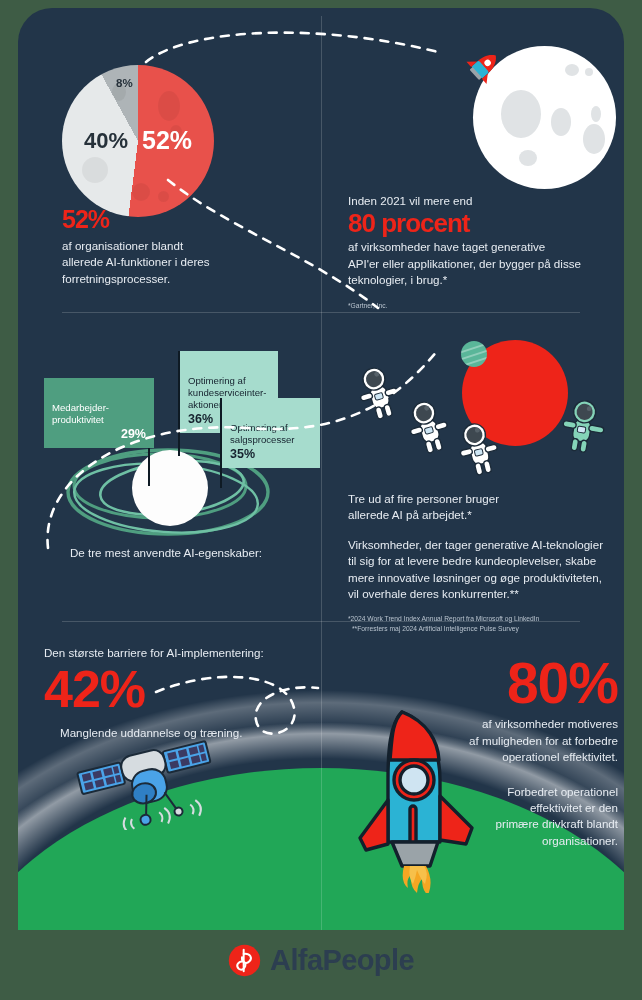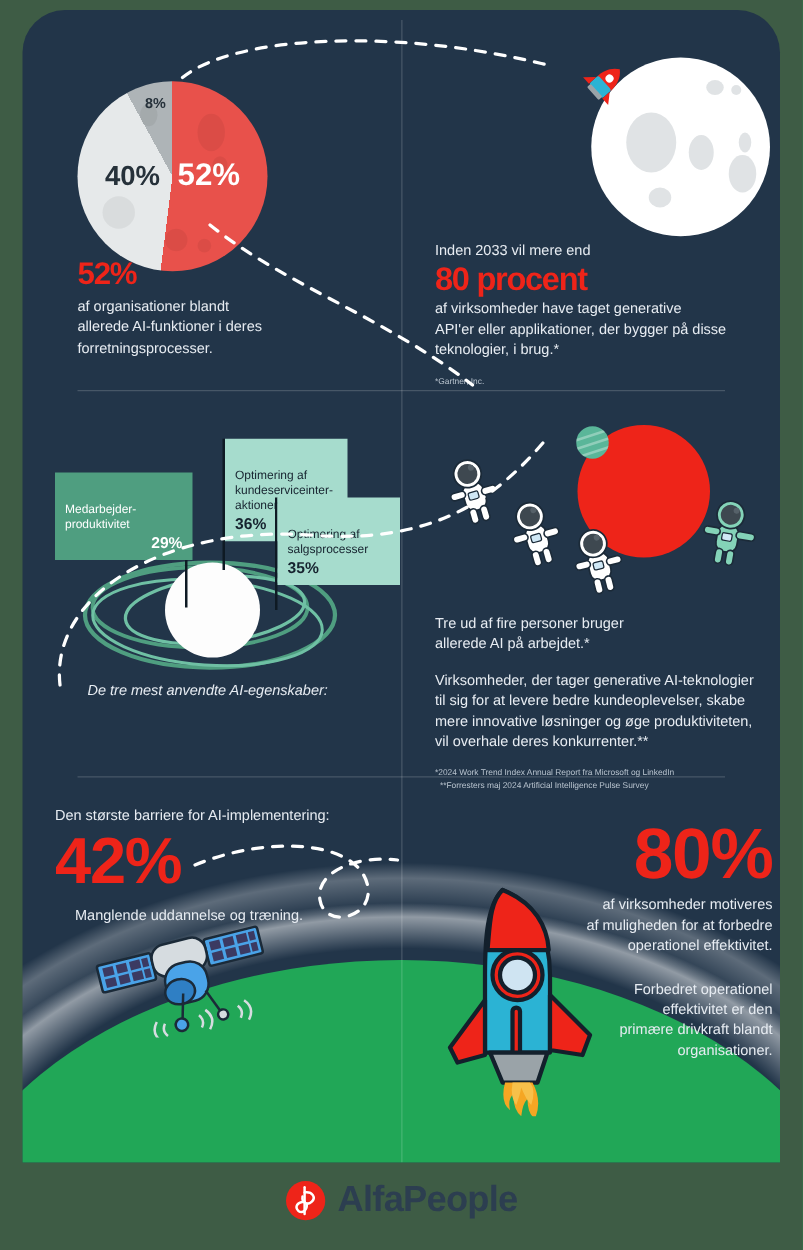--- a/index.html
+++ b/index.html
@@ -162,21 +162,21 @@
     </svg>
 
     <div style="position:absolute;left:44px;top:200px;width:210px;">
       <div class="bigred" style="font-size:25px;">52%</div>
       <div class="body" style="margin-top:6px;white-space:pre-line;">af organisationer blandt
 allerede AI-funktioner i deres
 forretningsprocesser.</div>
     </div>
 
     <div style="position:absolute;left:330px;top:185px;width:262px;">
-      <div class="lead">Inden 2033 vil mere end</div>
+      <div class="lead">Inden 2021 vil mere end</div>
       <div class="bigred" style="font-size:26px;margin-top:2px;">80 procent</div>
       <div class="body" style="margin-top:3px;white-space:pre-line;">af virksomheder have taget generative
 API'er eller applikationer, der bygger på disse
 teknologier, i brug.*</div>
       <div class="fn" style="margin-top:12px;">*Gartner, Inc.</div>
     </div>
 
     <div class="hline" style="top:304px;"></div>
     <div class="vline" style="left:303px;top:8px;height:296px;"></div>
 
@@ -211,21 +211,21 @@
 
     <div class="flag flag-c" style="left:202px;top:386px;width:110px;height:95px;">
       <div class="pole" style="left:0px;top:4px;height:90px;"></div>
       <div class="box" style="left:2px;top:4px;width:98px;">
         <div class="t" style="white-space:pre-line;">Optimering af
 salgsprocesser</div>
         <div class="v">35%</div>
       </div>
     </div>
 
-    <div class="body" style="position:absolute;left:52px;top:537px;font-style:italic;">De tre mest anvendte AI-egenskaber:</div>
+    <div class="body" style="position:absolute;left:52px;top:537px;">De tre mest anvendte AI-egenskaber:</div>
 
     <div class="redplanet"></div>
     <div class="greenplanet">
       <div class="gp-s" style="left:-2px;top:6px;width:30px;transform:rotate(-18deg);"></div>
       <div class="gp-s" style="left:-2px;top:13px;width:30px;transform:rotate(-18deg);"></div>
       <div class="gp-s" style="left:-2px;top:20px;width:30px;transform:rotate(-18deg);"></div>
     </div>
 
     <svg class="astro" style="left:340px;top:356px;width:44px;height:58px;" viewBox="0 0 44 58">
       <g transform="rotate(-16 22 29)">

